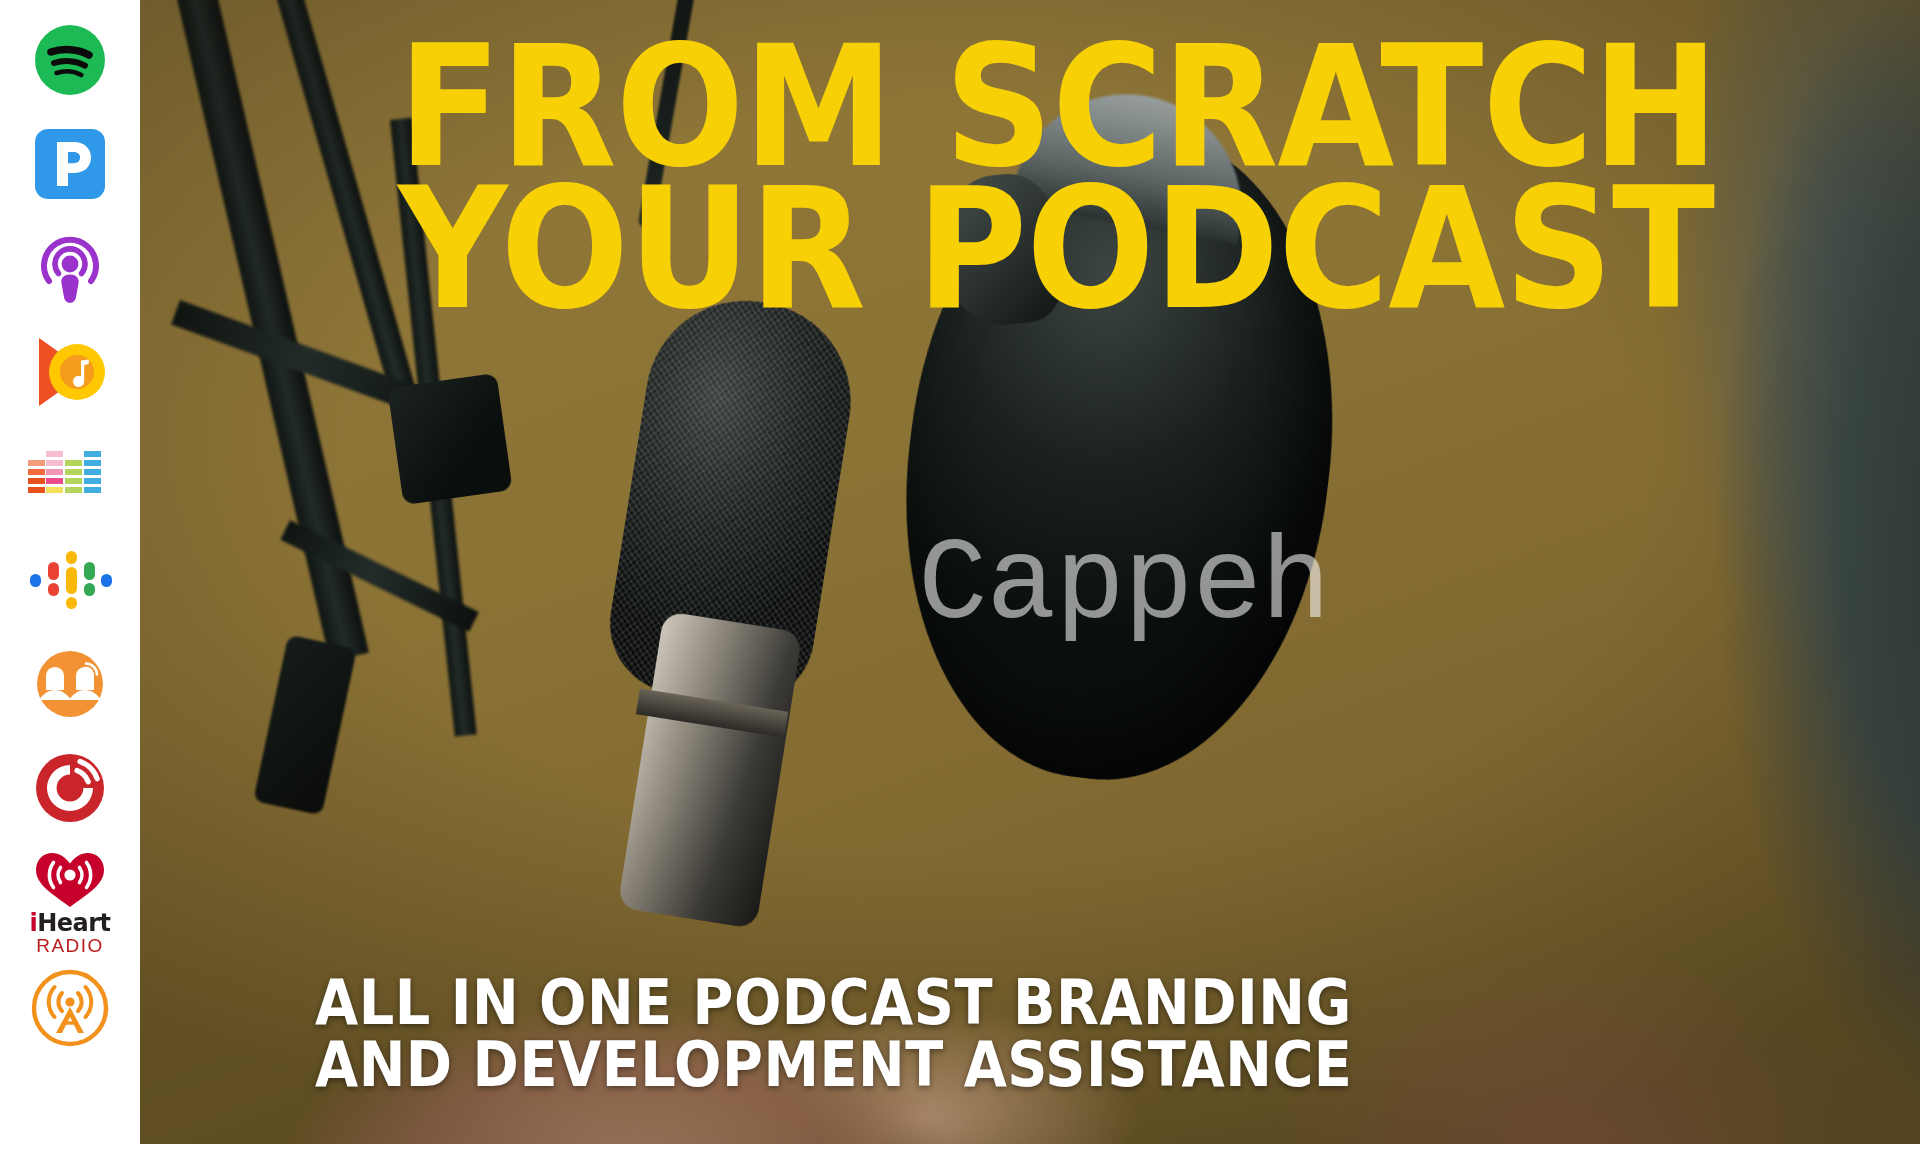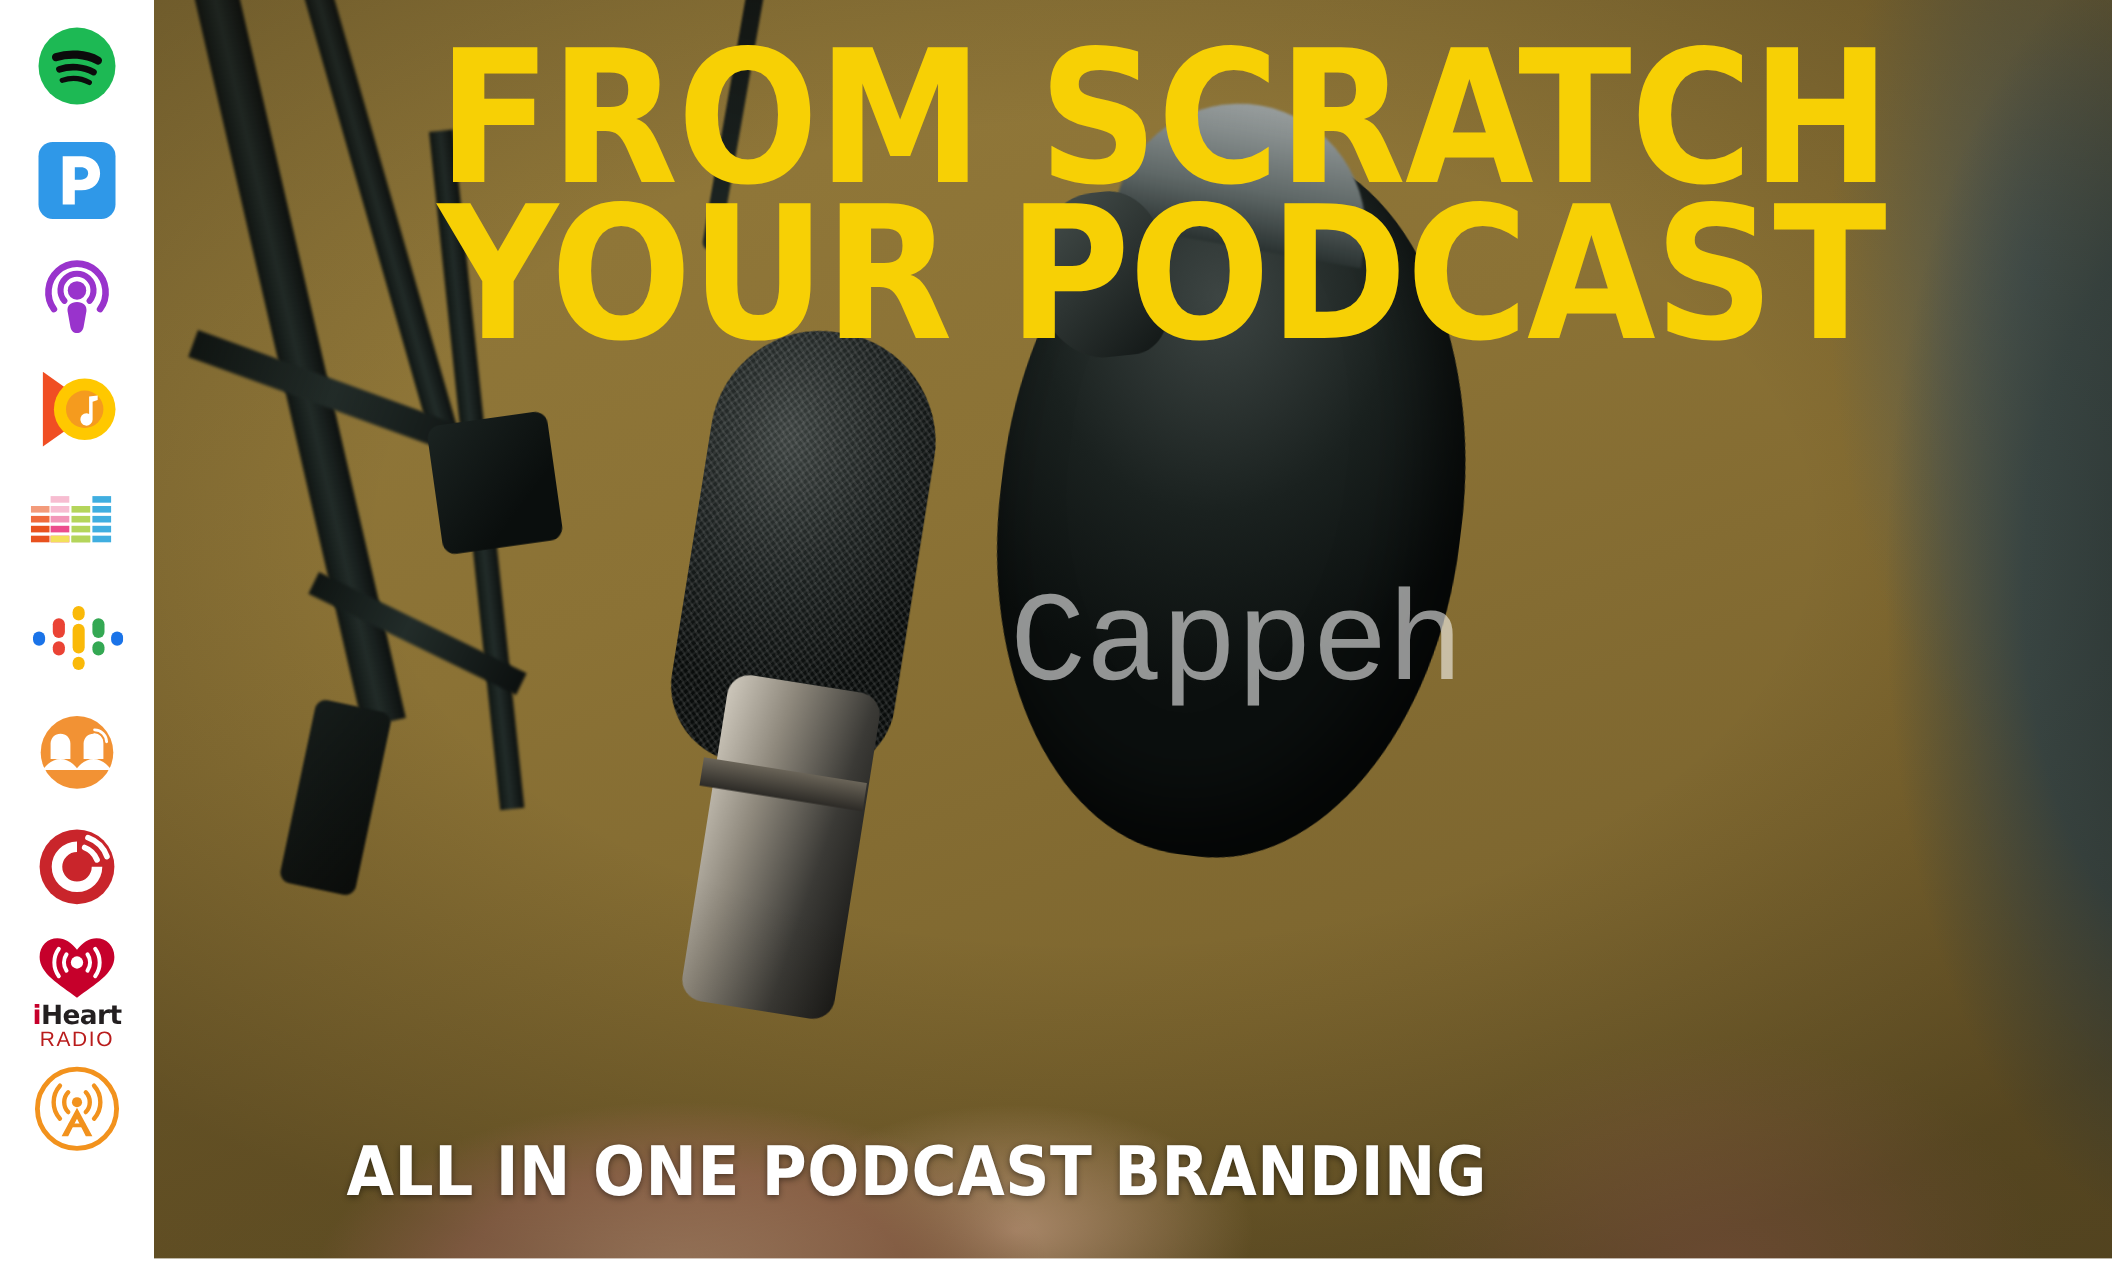--- a/index.html
+++ b/index.html
@@ -432,18 +432,19 @@
 
     <div class="headline">
       <span class="hl l3">FROM SCRATCH</span>
       <span class="hl l2">YOUR PODCAST</span>
     </div>
 
     <div class="watermark">Cappeh</div>
 
     <div class="subhead">
       <span class="sl">ALL IN ONE PODCAST BRANDING</span>
+      <span class="sl">AND DEVELOPMENT ASSISTANCE</span>
     </div>
 
     <div class="bottom-edge"></div>
   </section>
 
 </div>
 
 </body></html>

